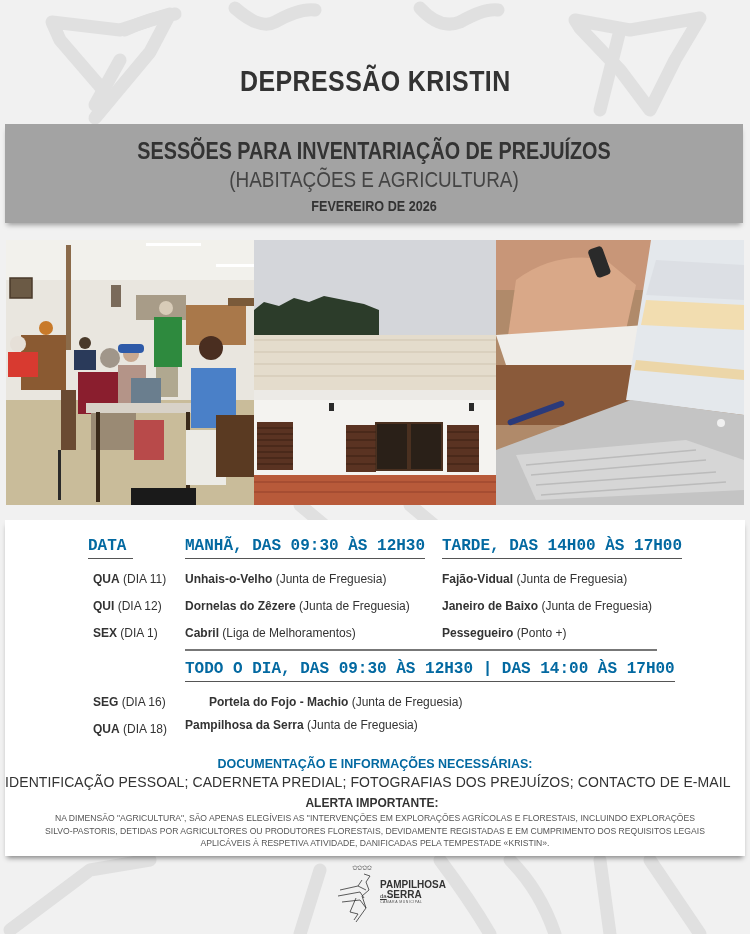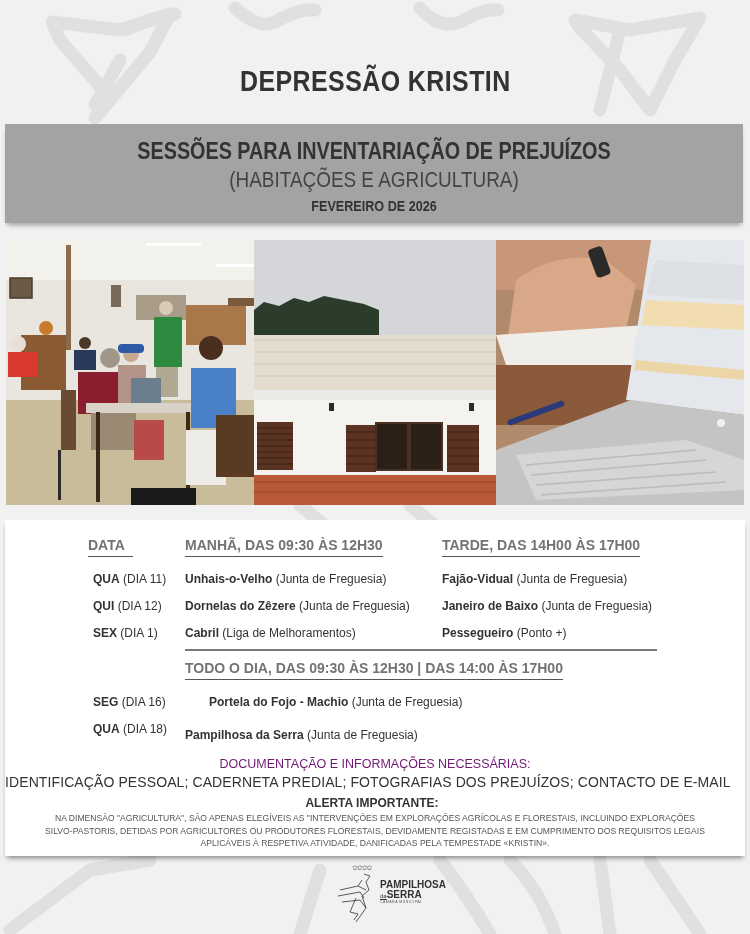--- a/index.html
+++ b/index.html
@@ -53,31 +53,31 @@
   .photo-2 { width: 242px; }
   .photo-3 { width: 248px; }
 
   
   .schedule-card {
     position: absolute; left: 5px; top: 520px; width: 740px; height: 336px;
     background: #ffffff;
     box-shadow: 0 4px 5px -2px rgba(0,0,0,0.45);
   }
   .col-head {
-    position: absolute; font-weight: bold; font-size: 14px; color: #737373;
+    position: absolute; font-weight: bold; font-size: 16px; color: #0369a1;
     padding-bottom: 3px; border-bottom: 1.5px solid #555;
-    white-space: nowrap; transform-origin: left center;
+    white-space: nowrap; transform-origin: left center; font-family: Liberation Mono, monospace;
   }
   .row-text { position: absolute; font-size: 12px; color: #333; white-space: nowrap; }
   .row-text .b { font-weight: bold; }
   .sep-line { position: absolute; height: 1.5px; background: #777; }
 
   .docs-title {
     position: absolute; left: 0; width: 740px; text-align: center;
-    font-weight: normal; font-size: 12.5px; color: #701a75;
+    font-weight: bold; font-size: 12.5px; color: #0369a1;
   }
   .docs-list {
     position: absolute; left: 0; width: 740px; 
     font-size: 14px; color: #333; letter-spacing: 0.1px;
   }
   .alert-title {
     position: absolute; left: 0; width: 734px; text-align: center;
     font-weight: bold; font-size: 12px; color: #333;
   }
   .alert-text {
@@ -269,21 +269,21 @@
         <span class="b">SEG</span> <span>(DIA 16)</span>
       </div>
       <div class="row-text" style="left:180px; top:175px;padding-left:24px;">
         <span class="b">Portela do Fojo - Machio</span> <span>(Junta de Freguesia)</span>
       </div>
     </div>
     <div>
       <div class="row-text" style="left:88px; top:202px;">
         <span class="b">QUA</span> <span>(DIA 18)</span>
       </div>
-      <div class="row-text" style="left:180px; top:208px;">
+      <div class="row-text" style="left:180px; top:198px;">
         <span class="b">Pampilhosa da Serra</span> <span>(Junta de Freguesia)</span>
       </div>
     </div>
 
     <div class="docs-title" style="top:237px;">DOCUMENTAÇÃO E INFORMAÇÕES NECESSÁRIAS:</div>
     <div class="docs-list" style="top:254px;">IDENTIFICAÇÃO PESSOAL; CADERNETA PREDIAL; FOTOGRAFIAS DOS PREJUÍZOS; CONTACTO DE E-MAIL</div>
 
     <div class="alert-title" style="top:276px;">ALERTA IMPORTANTE:</div>
     <div class="alert-text" style="top:292px;">NA DIMENSÃO "AGRICULTURA", SÃO APENAS ELEGÍVEIS AS "INTERVENÇÕES EM EXPLORAÇÕES AGRÍCOLAS E FLORESTAIS, INCLUINDO EXPLORAÇÕES SILVO-PASTORIS, DETIDAS POR AGRICULTORES OU PRODUTORES FLORESTAIS, DEVIDAMENTE REGISTADAS E EM CUMPRIMENTO DOS REQUISITOS LEGAIS APLICÁVEIS À RESPETIVA ATIVIDADE, DANIFICADAS PELA TEMPESTADE «KRISTIN».</div>
   </div>

